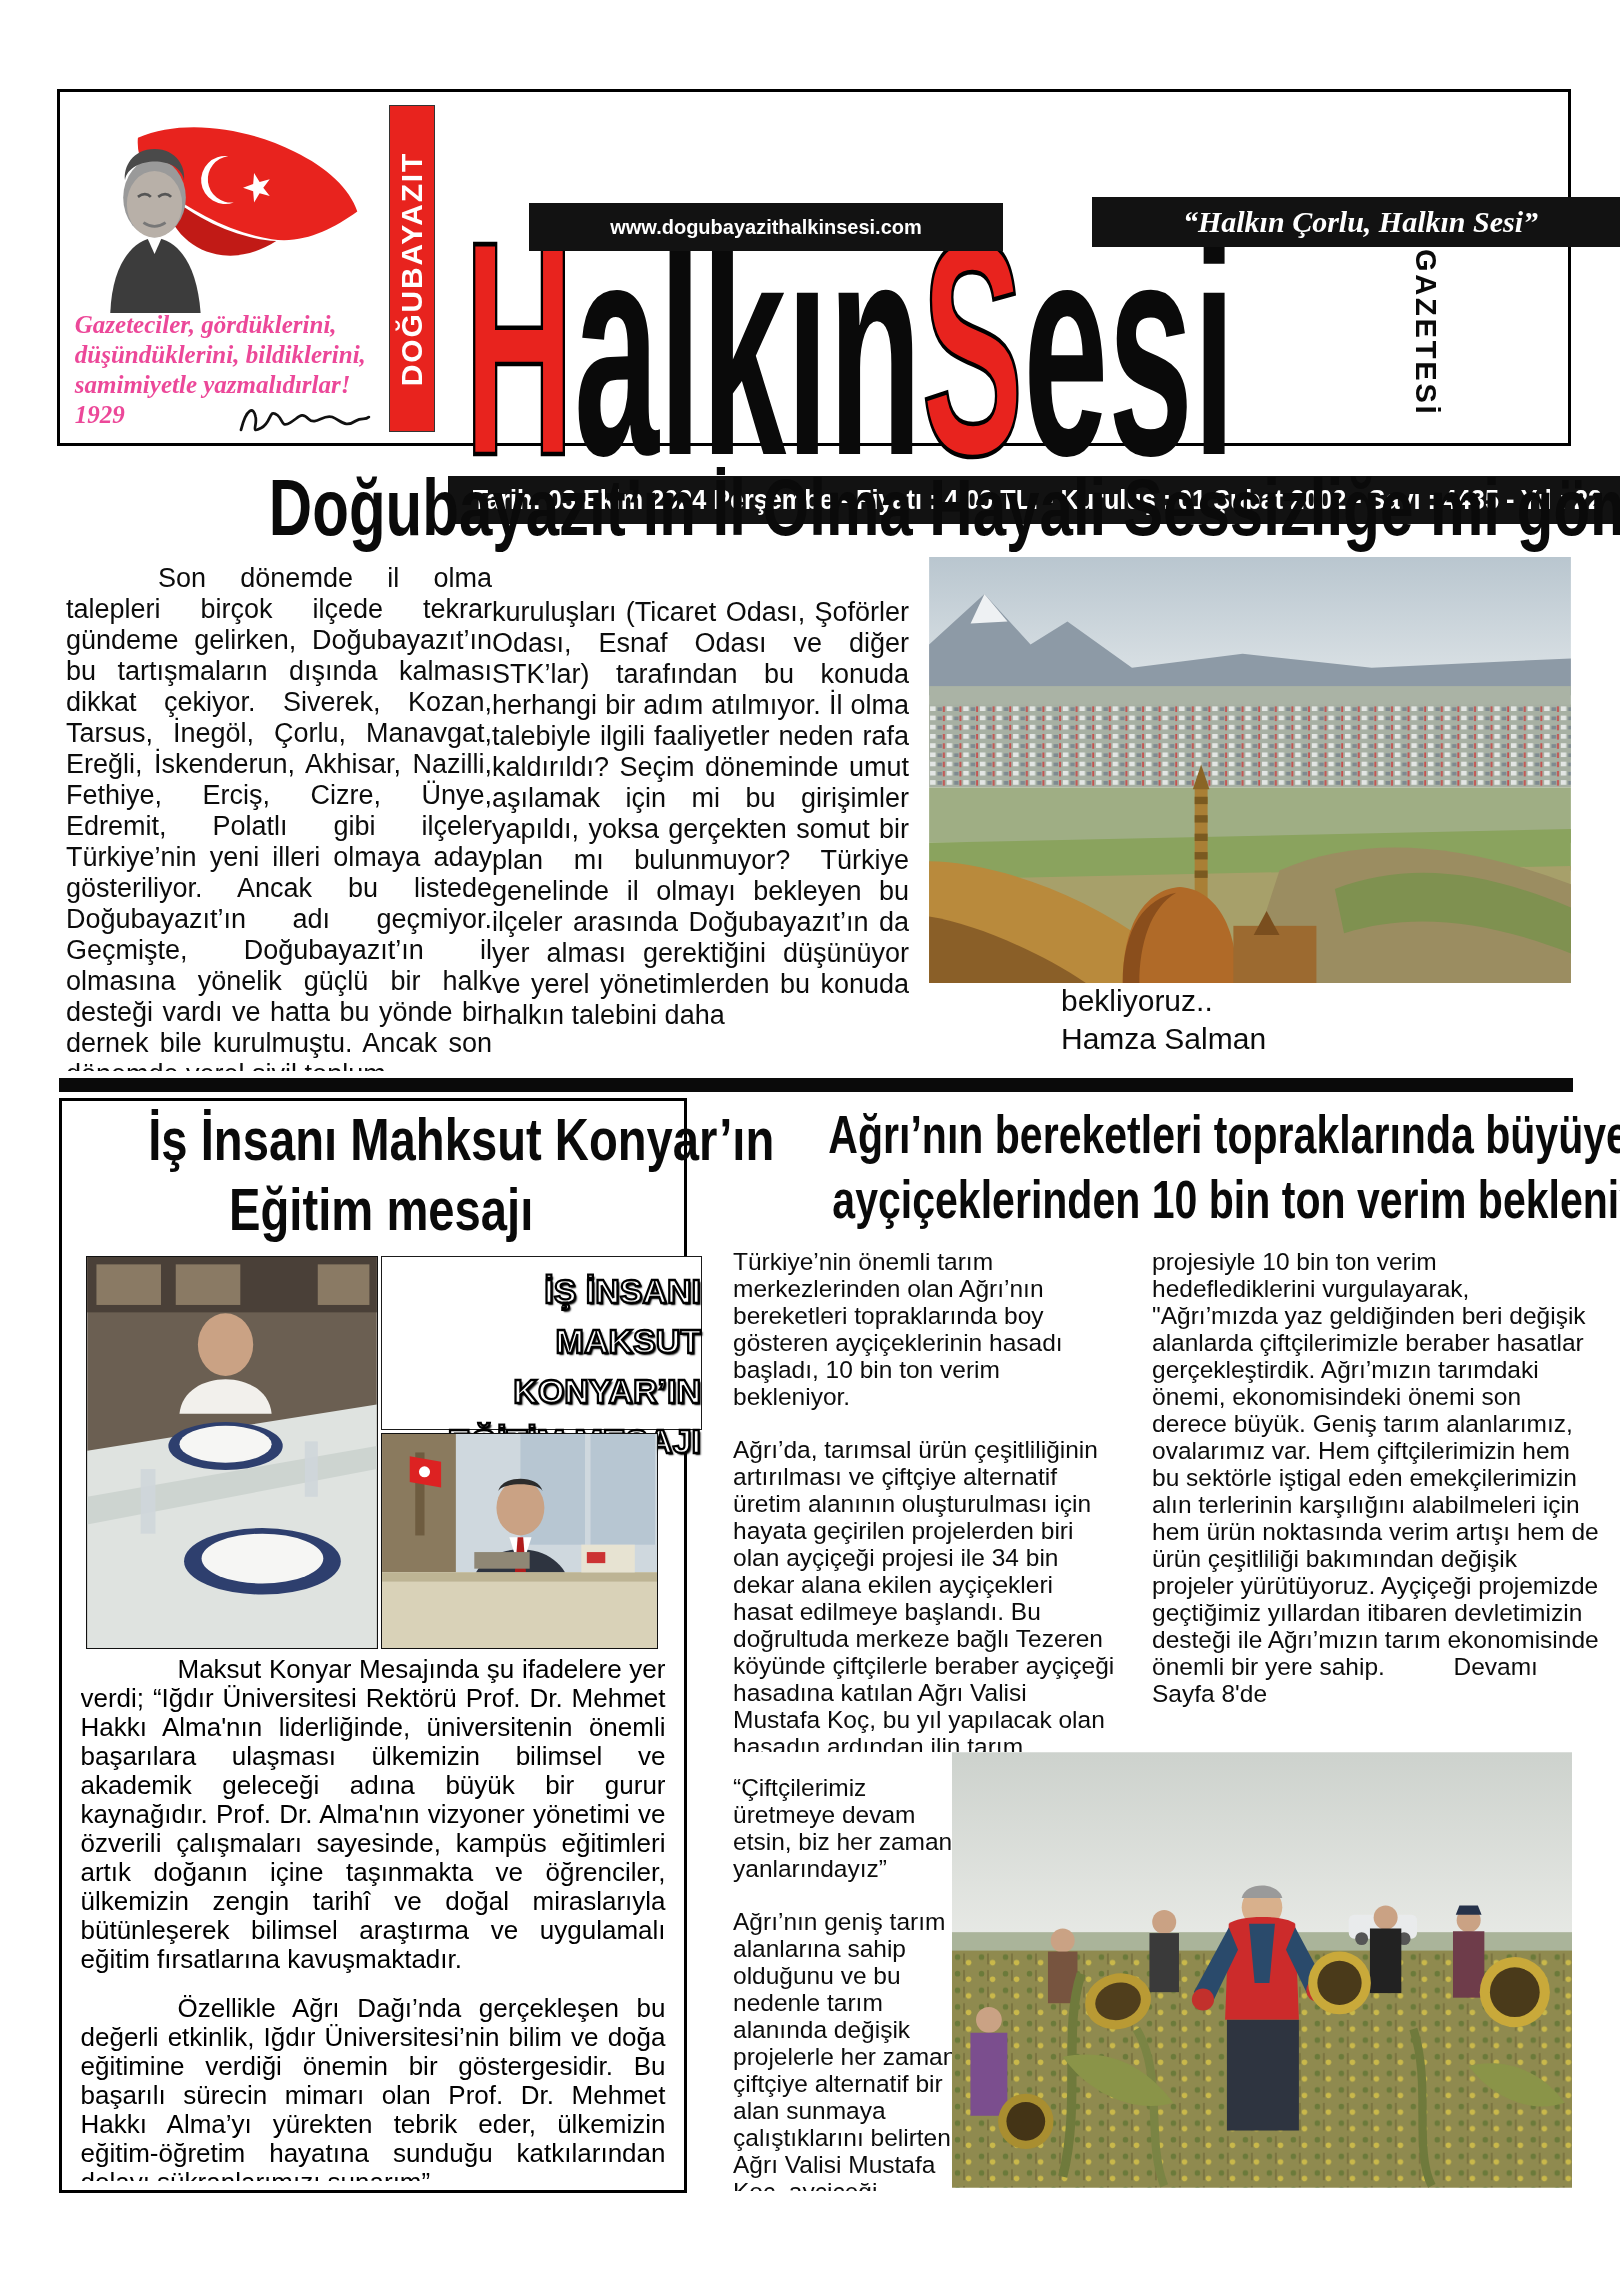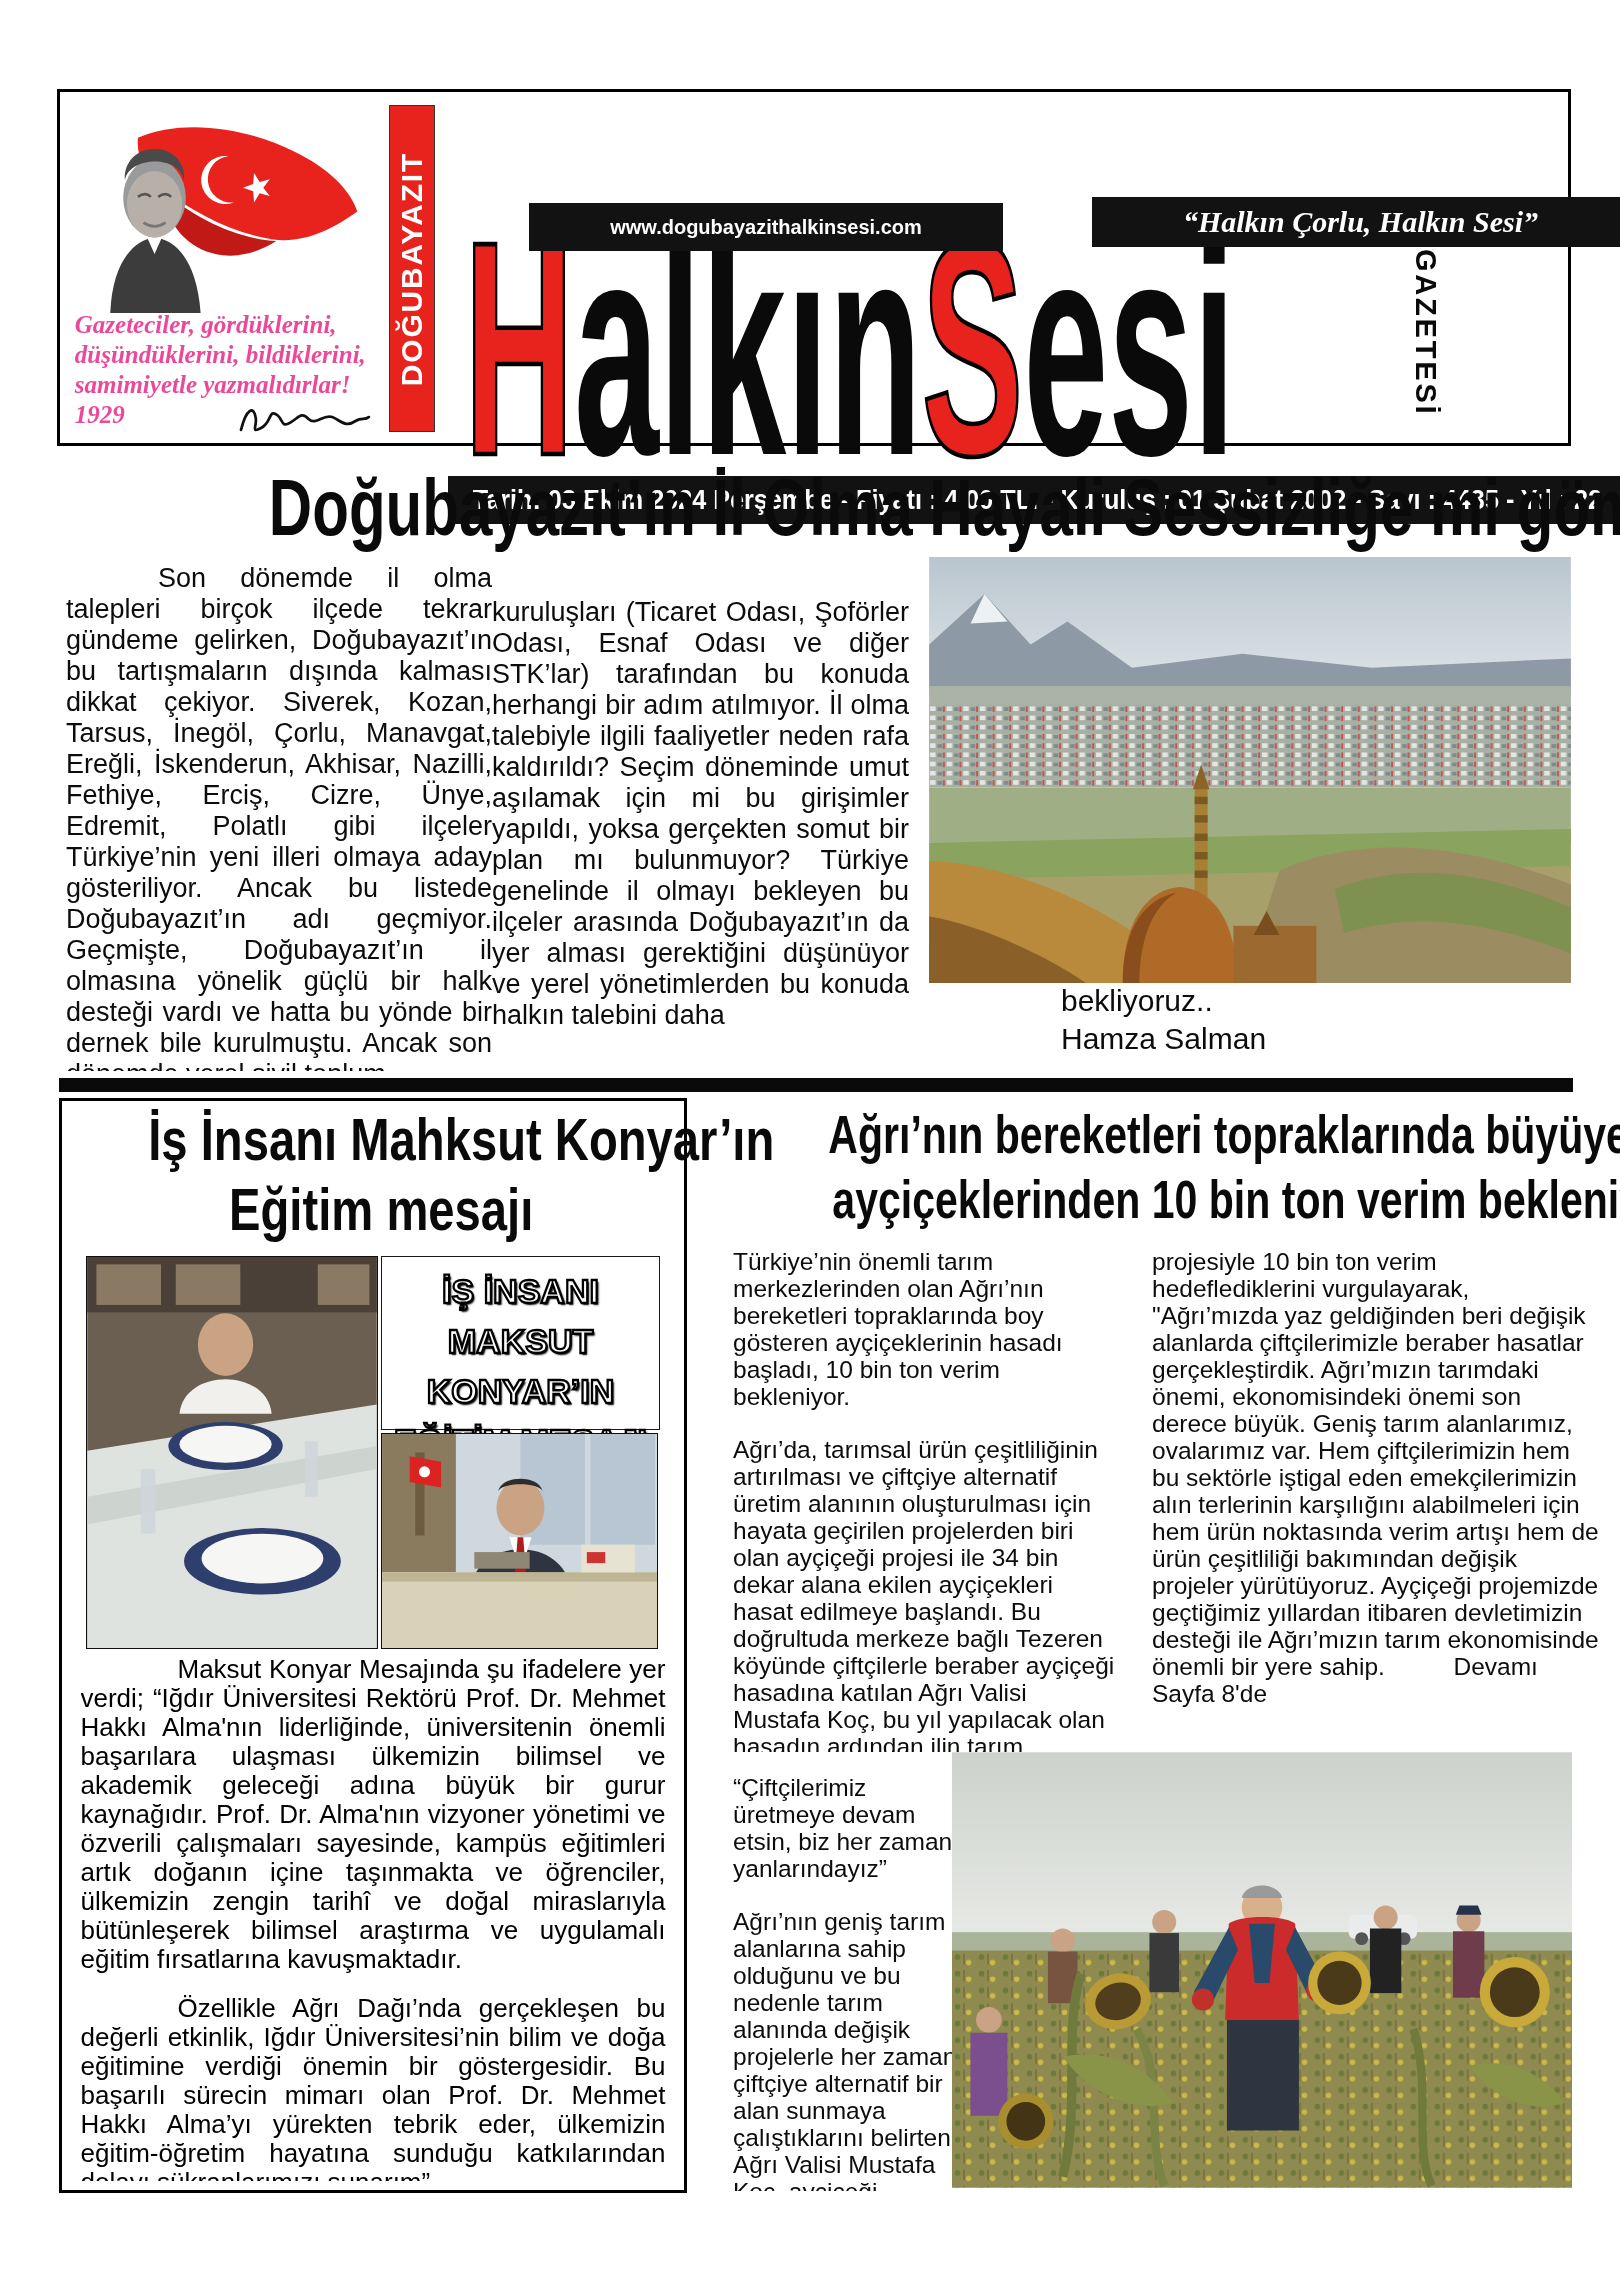--- a/index.html
+++ b/index.html
@@ -43,22 +43,22 @@
   .photo-frame{overflow:hidden;}
   .caption{left:1061px;top:982px;width:498px;font-size:30px;line-height:38px;color:#0c0c0c;}
 
   .divider{left:59px;top:1078px;width:1514px;height:14px;background:#0a0a0a;}
 
   
   .left-box{left:59px;top:1098px;width:622px;height:1089px;border:3.7px solid #000;background:#fff;}
   .lb-headline{position:absolute;left:0;top:3.7px;width:100%;text-align:center;font-weight:bold;
                font-size:59px;line-height:70px;color:#0a0a0a;padding-left:8px;}
   .lb-photos{position:absolute;left:24px;top:155px;width:574px;height:395px;}
-  .overlay-box{position:absolute;left:295px;top:0;width:279px;height:174px;background:#fff;
-               border:1.8px solid #1a1a1a;text-align:center;padding-top:9.2px;box-sizing:border-box;}
+  .overlay-box{position:absolute;left:295px;top:0;width:321px;height:174px;background:#fff;
+               border:1.8px solid #1a1a1a;text-align:right;padding-top:9.2px;box-sizing:border-box;}
   .overlay-box div{font-weight:bold;font-size:34px;line-height:50px;color:#fff;
                    -webkit-text-stroke:2.3px #000;text-shadow:1.8px 1.8px 1.8px #000;}
   .lb-body{position:absolute;left:18.5px;top:554px;width:585px;height:526px;font-size:26px;
            line-height:29px;text-align:justify;color:#000000;overflow:hidden;}
   .lb-indent{text-indent:97px;}
   .gap{height:20px;}
 
   
   .rs-headline{left:698px;top:1102px;width:875px;text-align:center;font-weight:bold;
                font-size:54px;line-height:65px;color:#0a0a0a;}

